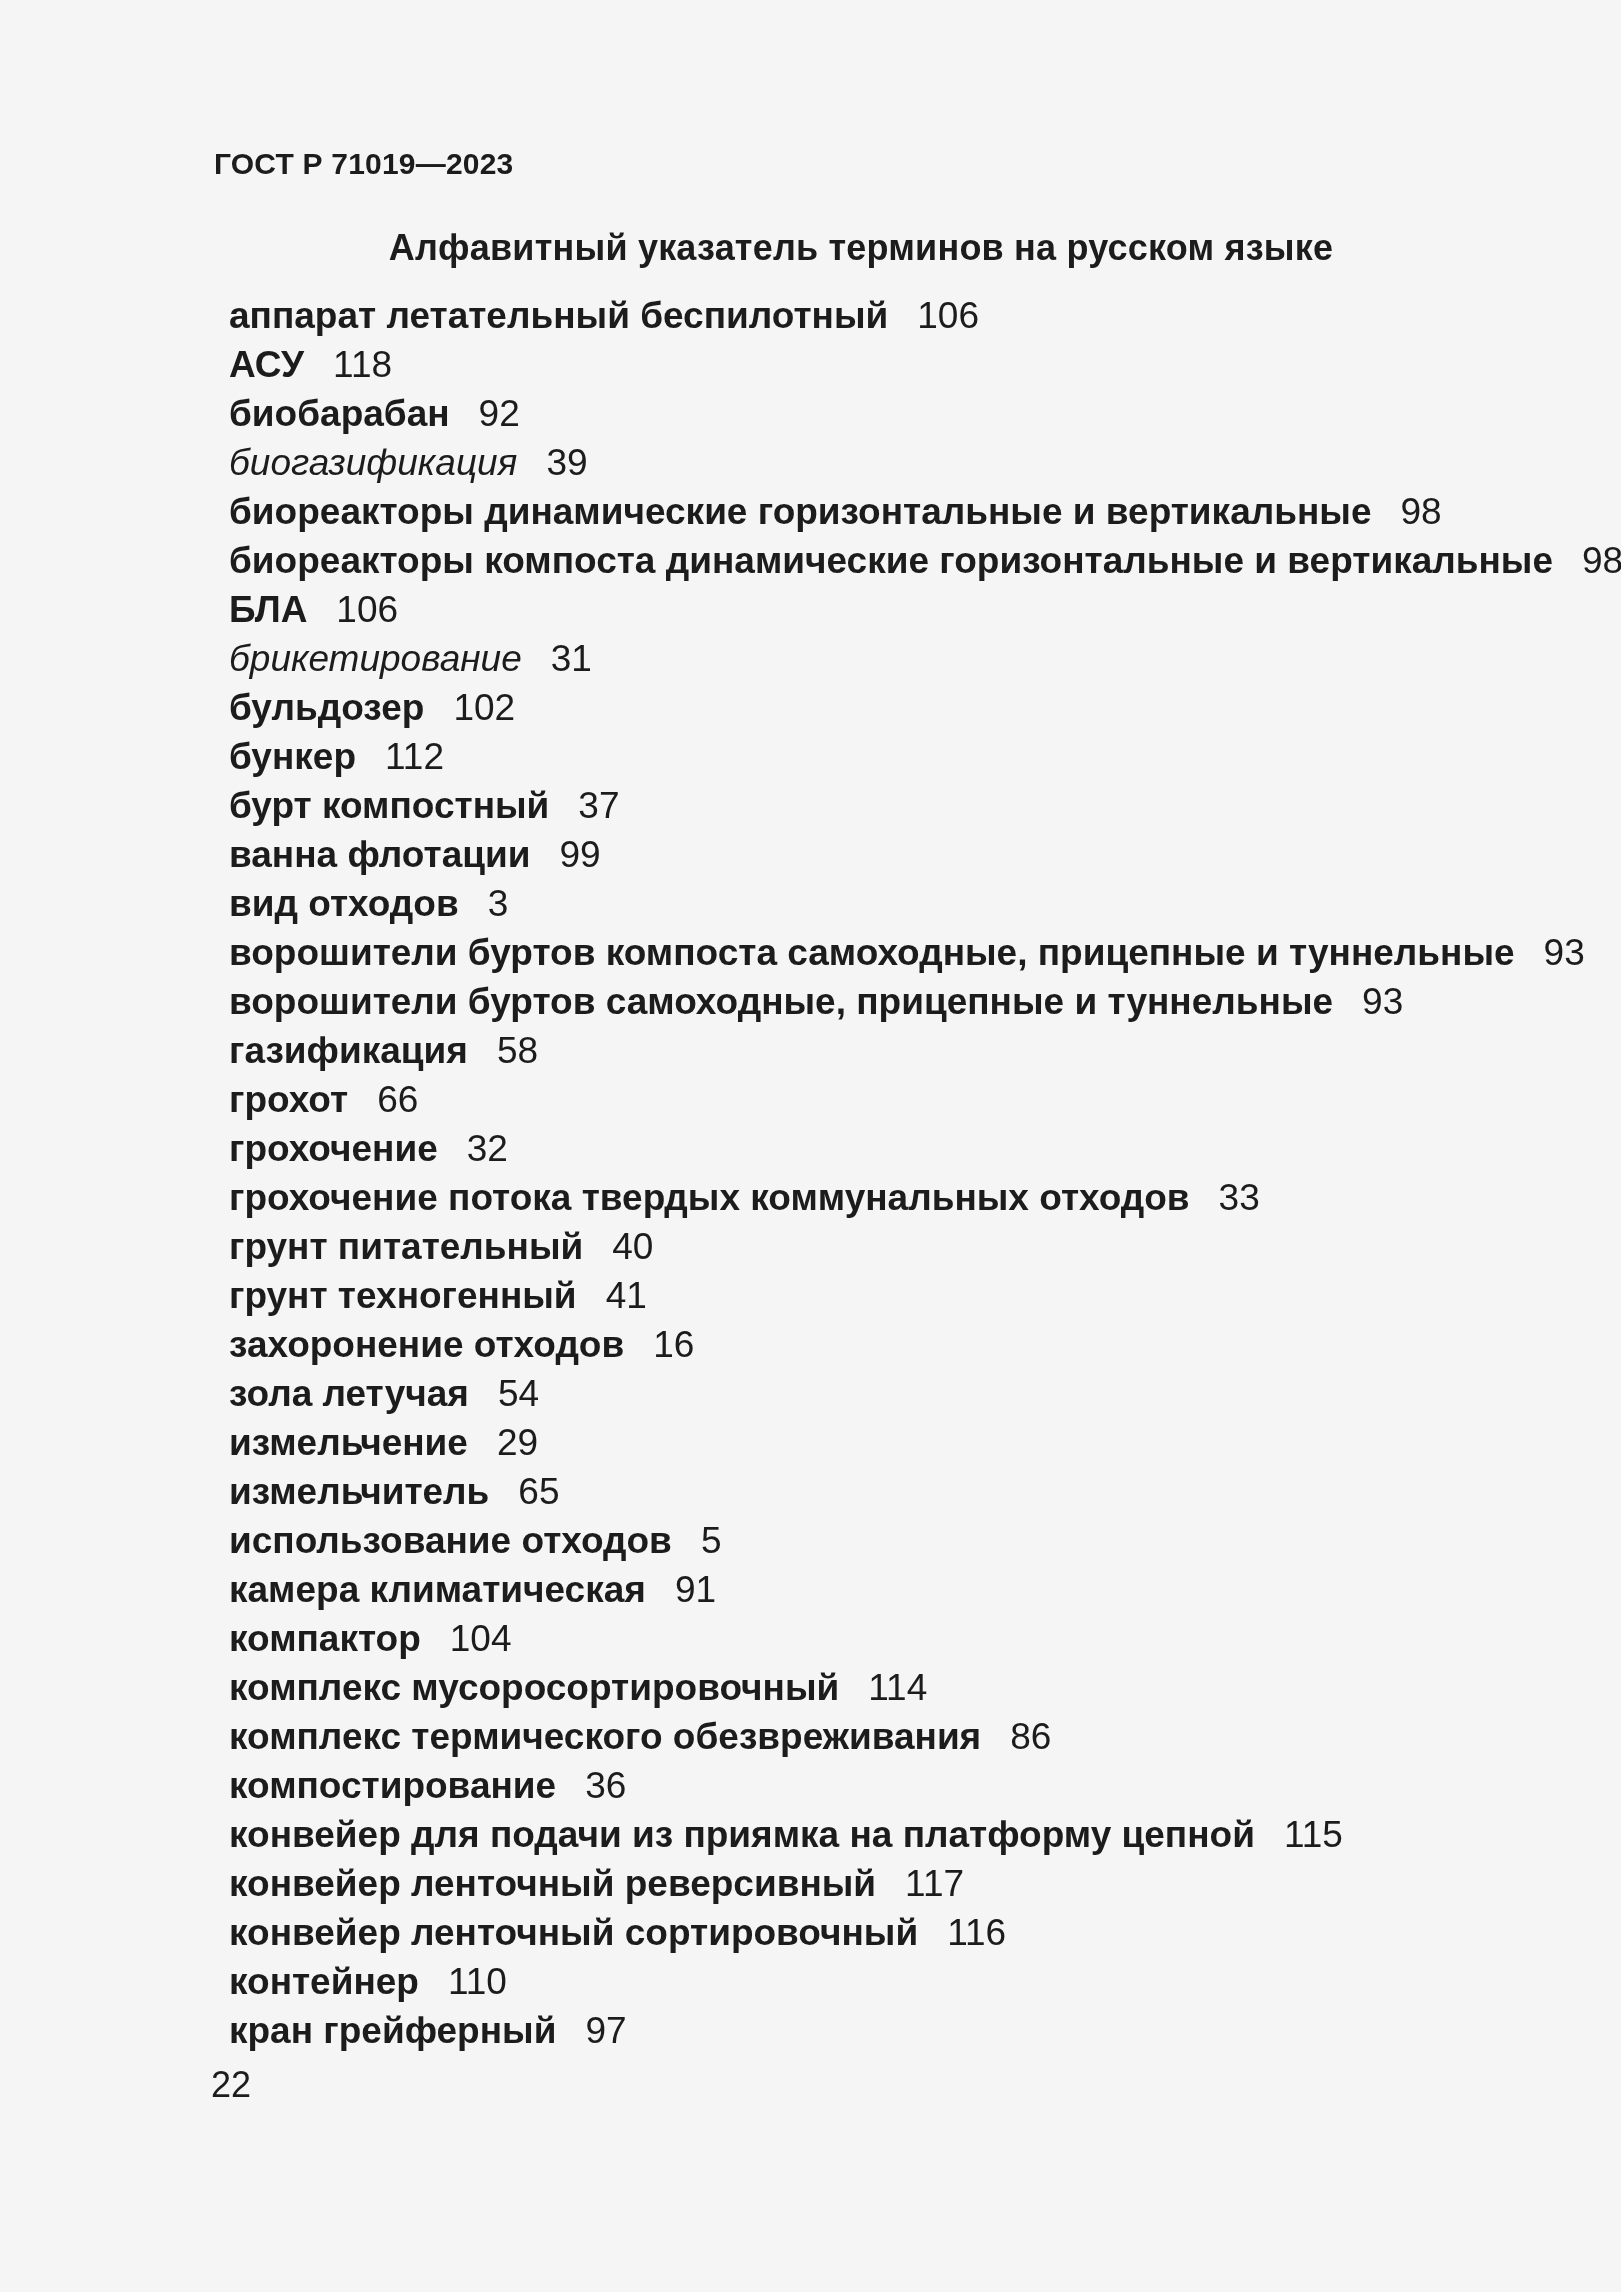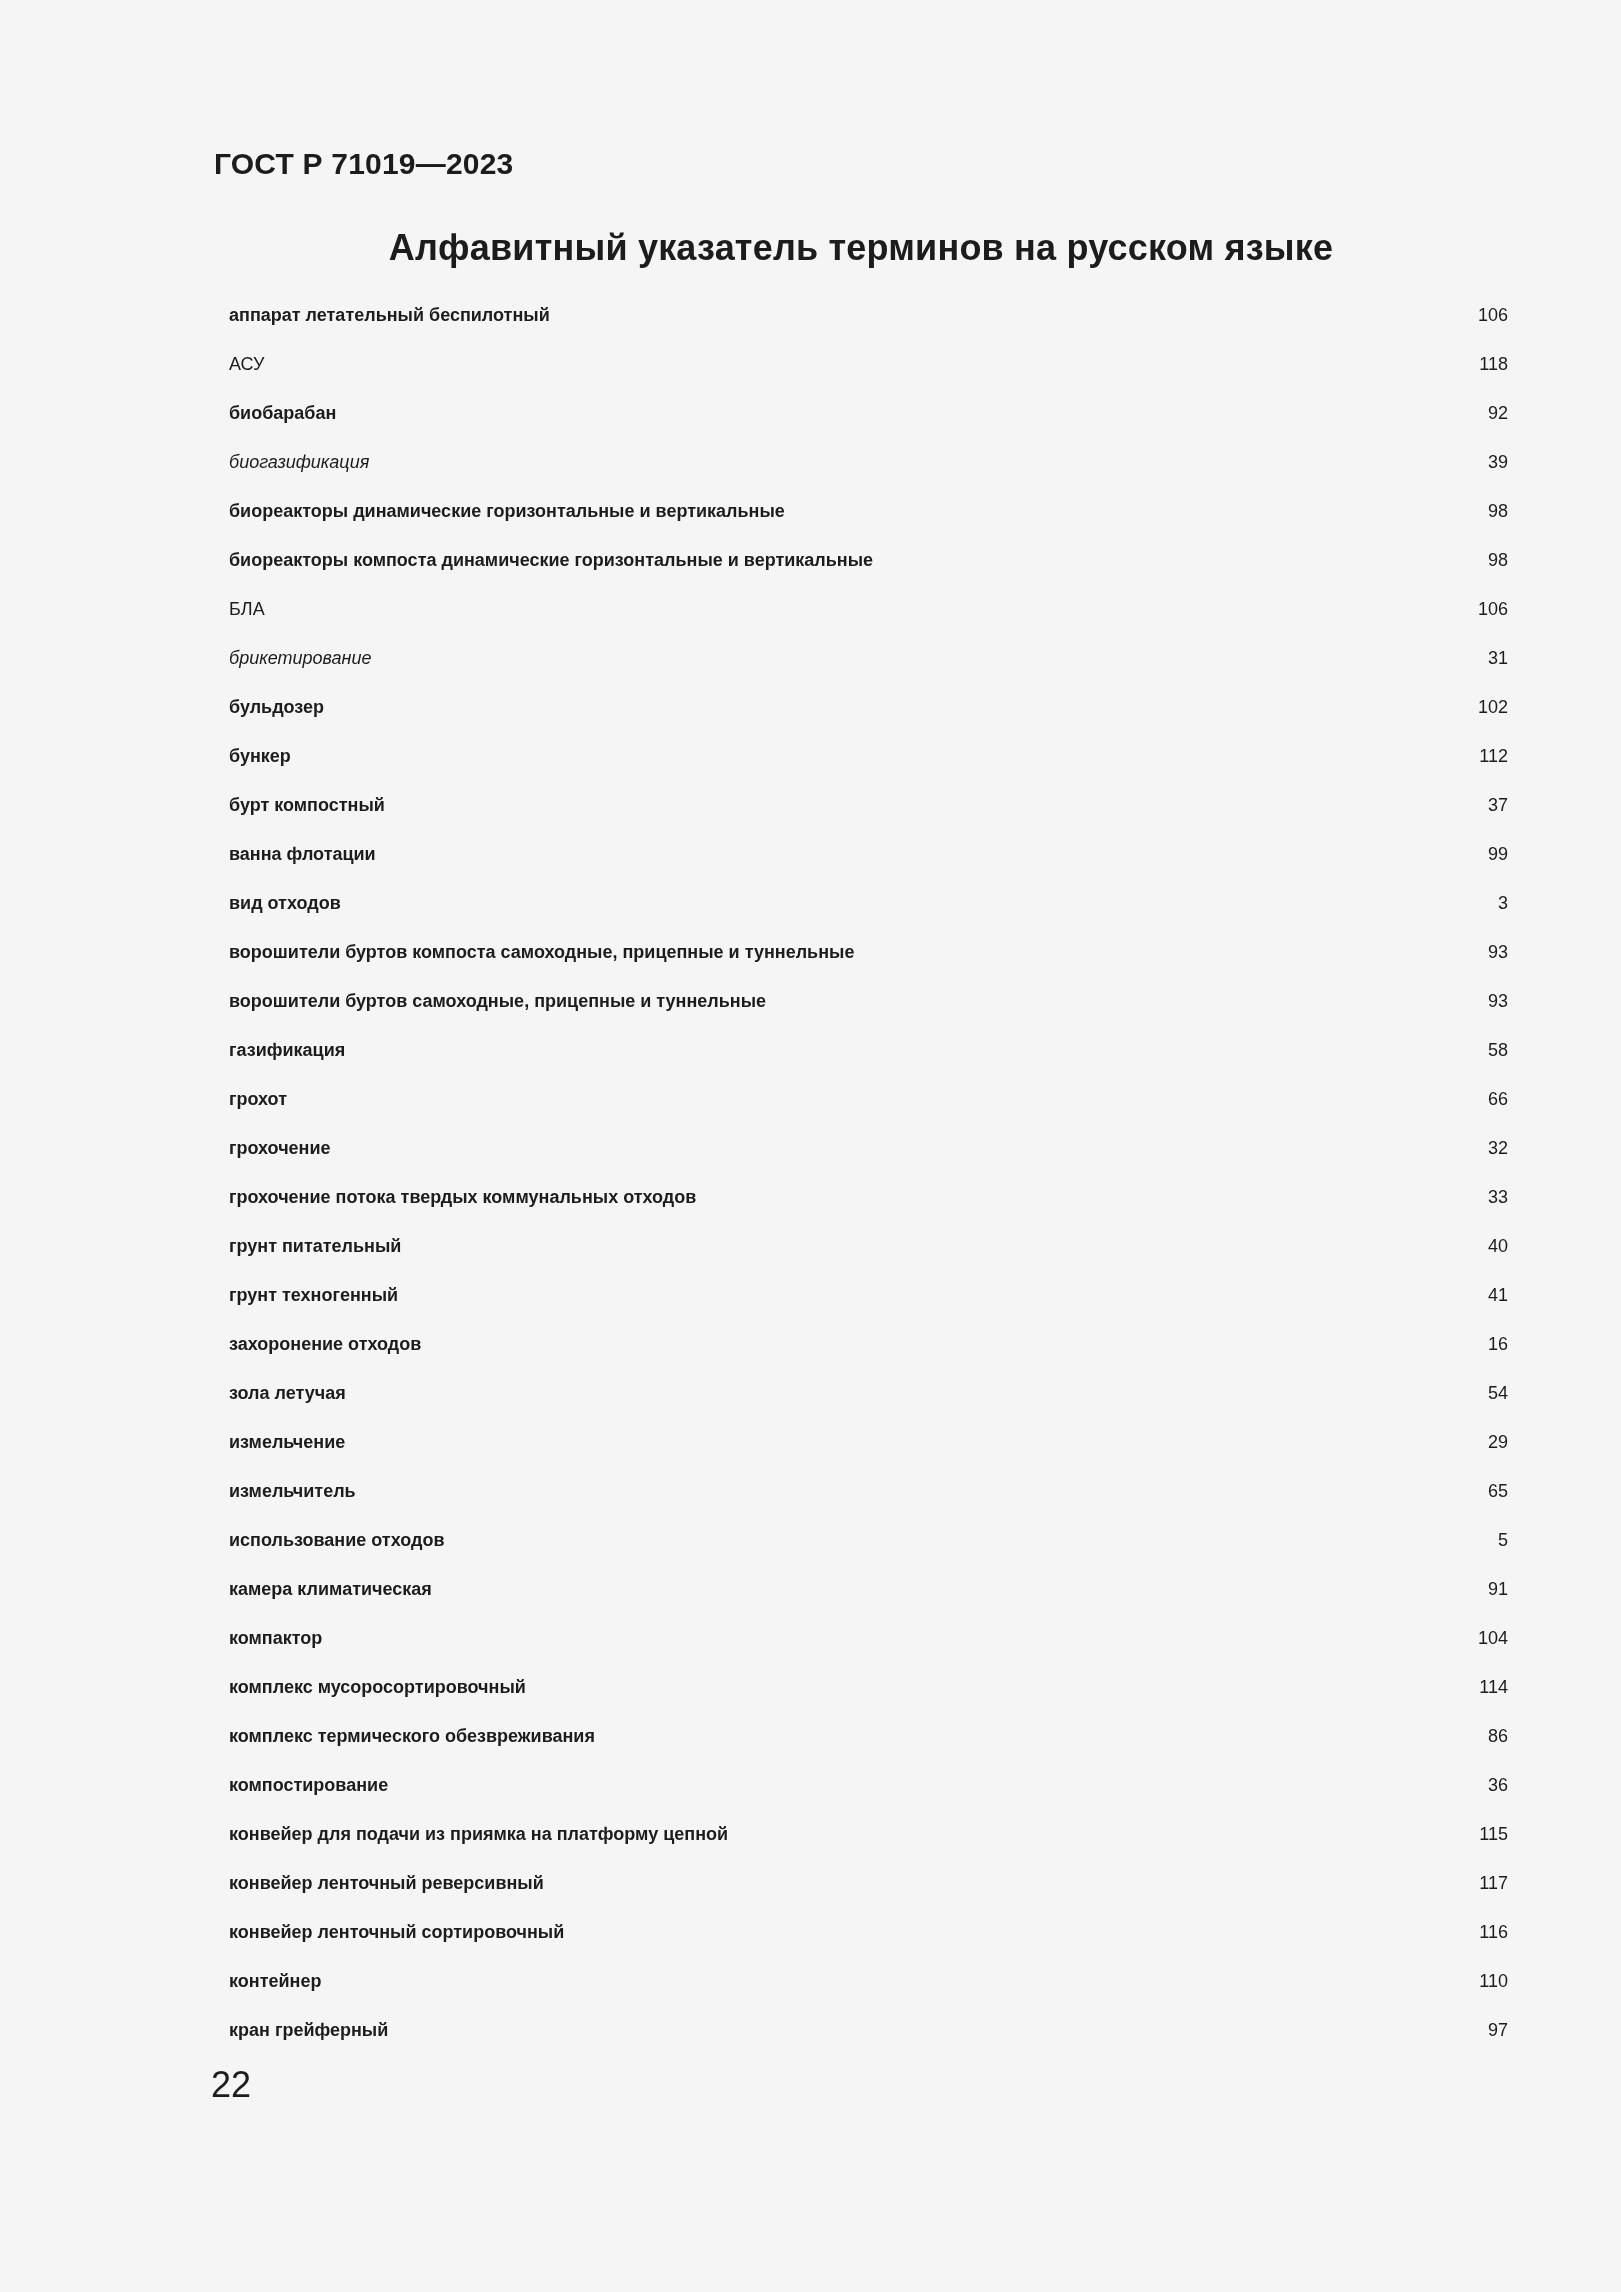--- a/index.html
+++ b/index.html
@@ -39,30 +39,29 @@
   .index-list {
     position: absolute;
     left: 211px;
     top: 291px;
     width: 1279px;
   }
   .index-row {
     height: 49px;
     display: flex;
     align-items: center;
-    justify-content: space-between;
-    font-size: 18px;
+    font-size: 37px;
   }
   .term {
     font-weight: bold;
     white-space: nowrap;
     padding-right: 29px;
   }
   .term.regular {
-    font-weight: normal;
+    font-weight: bold;
   }
   .term.italic {
     font-weight: normal;
     font-style: italic;
   }
   .pagenum {
     font-weight: normal;
     white-space: nowrap;
   }
   .doc-footer {

